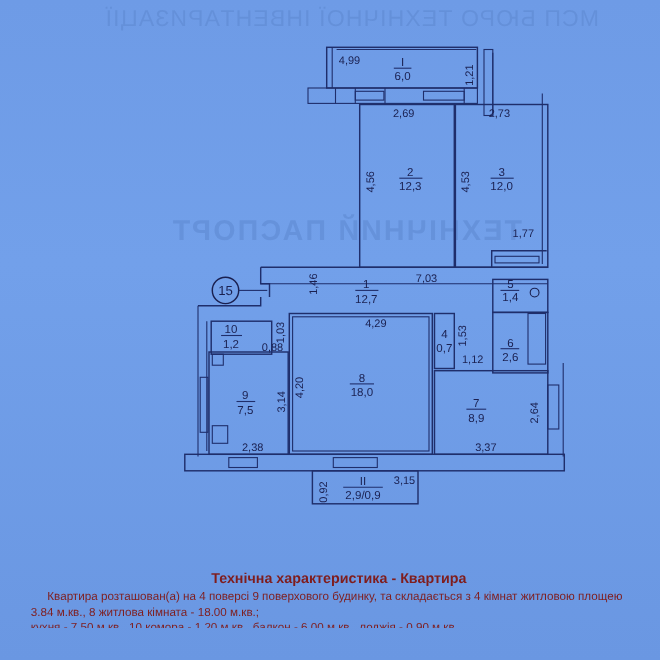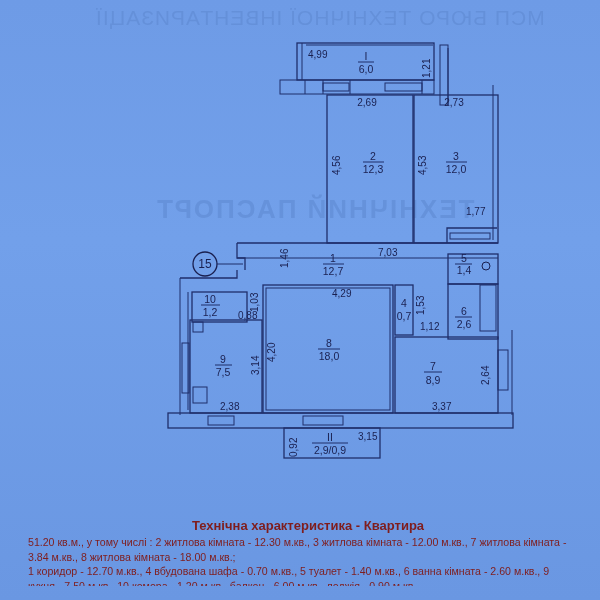--- a/index.html
+++ b/index.html
@@ -164,17 +164,16 @@
     <text class="dim" x="220" y="410">2,38</text>
     <text class="dim" transform="translate(489,385) rotate(-90)">2,64</text>
     <text class="dim" x="432" y="410">3,37</text>
     <text class="dim" x="358" y="440">3,15</text>
     <text class="dim" transform="translate(297,457) rotate(-90)">0,92</text>
   </g>
 </svg>
 
 <div class="text-block">
   <div class="tb-title">Технічна характеристика - Квартира</div>
-  <div class="tb-line">51.20 кв.м., у тому числі : 2 житлова кімната - 12.30 м.кв., 3 житлова кімната - 12.00 м.кв., 7 житлова кімната -</div>
+  <div class="tb-line indent">Квартира розташован(а) на 4 поверсі 9 поверхового будинку, та складається з 4 кімнат житловою площею</div>
   <div class="tb-line">3.84 м.кв., 8 житлова кімната - 18.00 м.кв.;</div>
-  <div class="tb-line">1 коридор - 12.70 м.кв., 4 вбудована шафа - 0.70 м.кв., 5 туалет - 1.40 м.кв., 6 ванна кімната - 2.60 м.кв., 9</div>
   <div class="tb-line cut">кухня - 7.50 м.кв., 10 комора - 1.20 м.кв., балкон - 6.00 м.кв., лоджія - 0.90 м.кв.</div>
 </div>
 
 </body></html>

